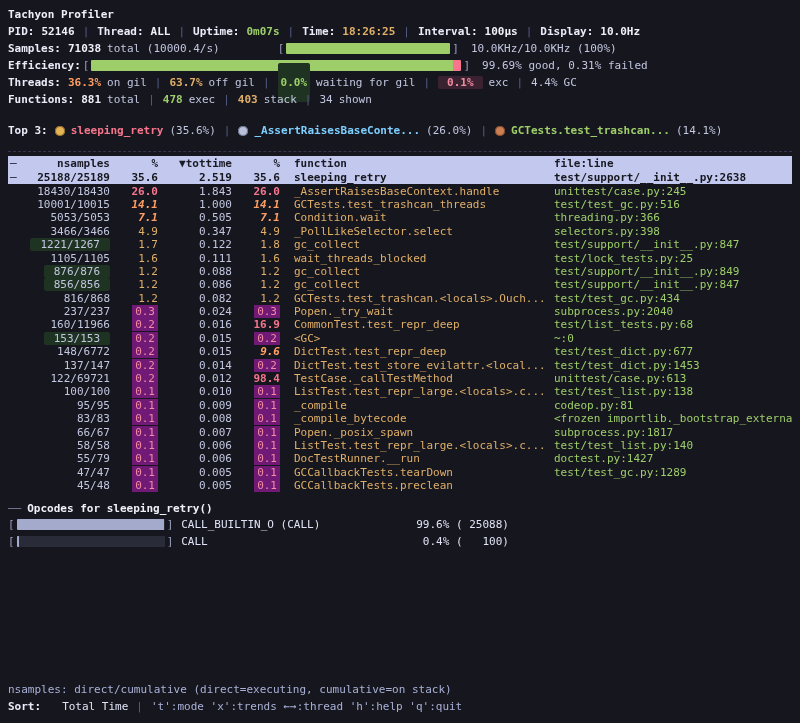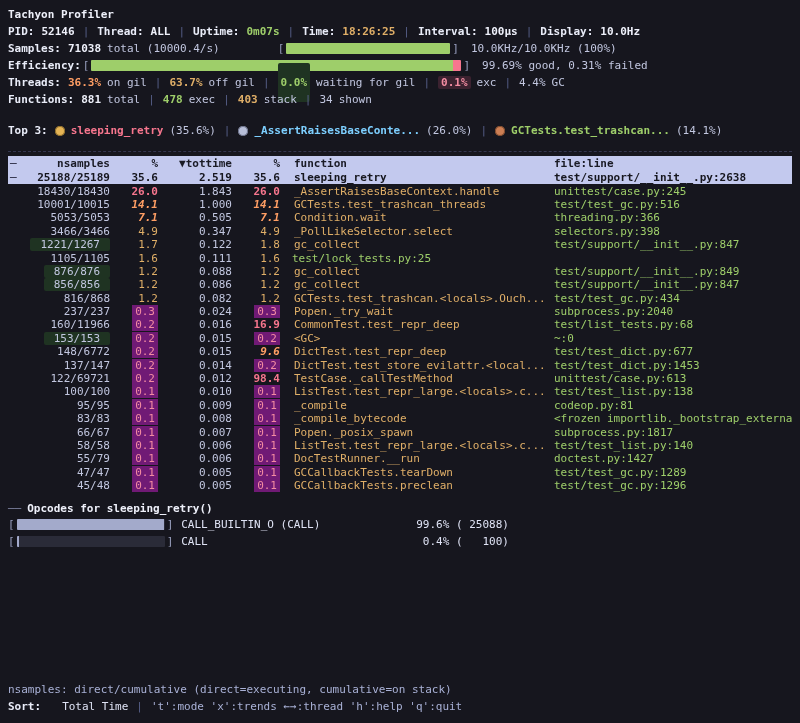--- a/index.html
+++ b/index.html
@@ -15,21 +15,21 @@
   .blank { height: 14px; flex: 0 0 auto; }
   .lbl { color: #e9ecf8; font-weight: bold; margin-right: 7px; }
   .sep { color: #565f89; margin: 0 8px; }
   .val { color: #c2c7e0; }
   .s-white { color: #eef0fa; font-weight: bold; }
   .s-green { color: #9ece6a; font-weight: bold; }
   .s-yellow { color: #e0af68; font-weight: bold; }
   .s-orange { color: #ff9e64; font-weight: bold; }
   .s-plain { color: #c2c7e0; }
   .s-chip-green { background: #1f3322; color: #9ece6a; padding: 13px 3px; border-radius: 2px; font-weight: bold; }
-  .s-chip-red { background: #3b2230; color: #f38ca2; padding: 0 3px; border-radius: 2px; font-weight: bold; }
+  .s-chip-red { background: #3b2230; color: #f38ca2; padding: 0 9px; border-radius: 2px; font-weight: bold; }
   .name-after-val { margin-left: 6px; }
 
   .bracket { color: #9aa0c0; }
   .bar { display: inline-flex; height: 11px; background: #23242f; vertical-align: -1px; border-radius: 1px; overflow: hidden; }
   .bar-samples { width: 164px; margin: 0 2px 0 2px; }
   .bar-eff { width: 370px; margin: 0 2px; }
   .fill-green { background: #9ece6a; height: 100%; }
   .fill-red { background: #f7768e; height: 100%; flex: 1; min-width: 8px; }
   .m-left { margin-left: 58px; }
   .after-bar { margin-left: 12px; }
@@ -228,20 +228,21 @@
       <div class="c-r"><span class="mild">1.8</span></div>
       <div class="c-l"><span class="fn">gc_collect</span></div>
       <div class="c-file"><span class="file">test/support/__init__.py:847</span></div>
     </div>
         <div class="trow row">
       <div class="marker-cell"></div>
       <div class="c-r"><span class="num">1105/1105</span></div>
       <div class="c-r"><span class="mild">1.6</span></div>
       <div class="c-r"><span class="num">0.111</span></div>
       <div class="c-r"><span class="mild">1.6</span></div>
+      <div class="c-l"><span class="fn">wait_threads_blocked</span></div>
       <div class="c-file"><span class="file">test/lock_tests.py:25</span></div>
     </div>
         <div class="trow row">
       <div class="marker-cell"></div>
       <div class="c-r"><span class="num trend">876/876</span></div>
       <div class="c-r"><span class="mild">1.2</span></div>
       <div class="c-r"><span class="num">0.088</span></div>
       <div class="c-r"><span class="mild">1.2</span></div>
       <div class="c-l"><span class="fn">gc_collect</span></div>
       <div class="c-file"><span class="file">test/support/__init__.py:849</span></div>
@@ -381,21 +382,20 @@
       <div class="c-l"><span class="fn">GCCallbackTests.tearDown</span></div>
       <div class="c-file"><span class="file">test/test_gc.py:1289</span></div>
     </div>
         <div class="trow row">
       <div class="marker-cell"></div>
       <div class="c-r"><span class="num">45/48</span></div>
       <div class="c-r"><span class="cold">0.1</span></div>
       <div class="c-r"><span class="num">0.005</span></div>
       <div class="c-r"><span class="cold">0.1</span></div>
       <div class="c-l"><span class="fn">GCCallbackTests.preclean</span></div>
-      <div class="c-file"><span class="file">test/test_gc.py:1296</span></div>
     </div>
       </div>
   </div>
 
   <div class="opcodes">
     <div class="opc-title-line">
       <span class="rule">──</span>
       <span class="opc-title">Opcodes for sleeping_retry()</span>
     </div>
     <div class="opc-row">

